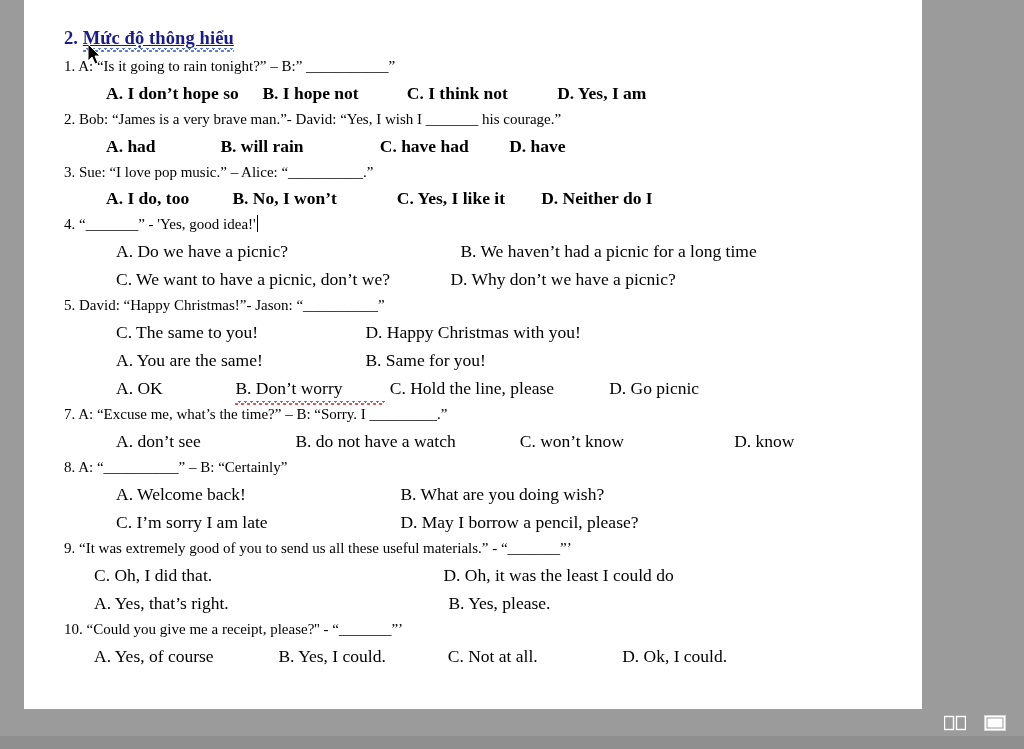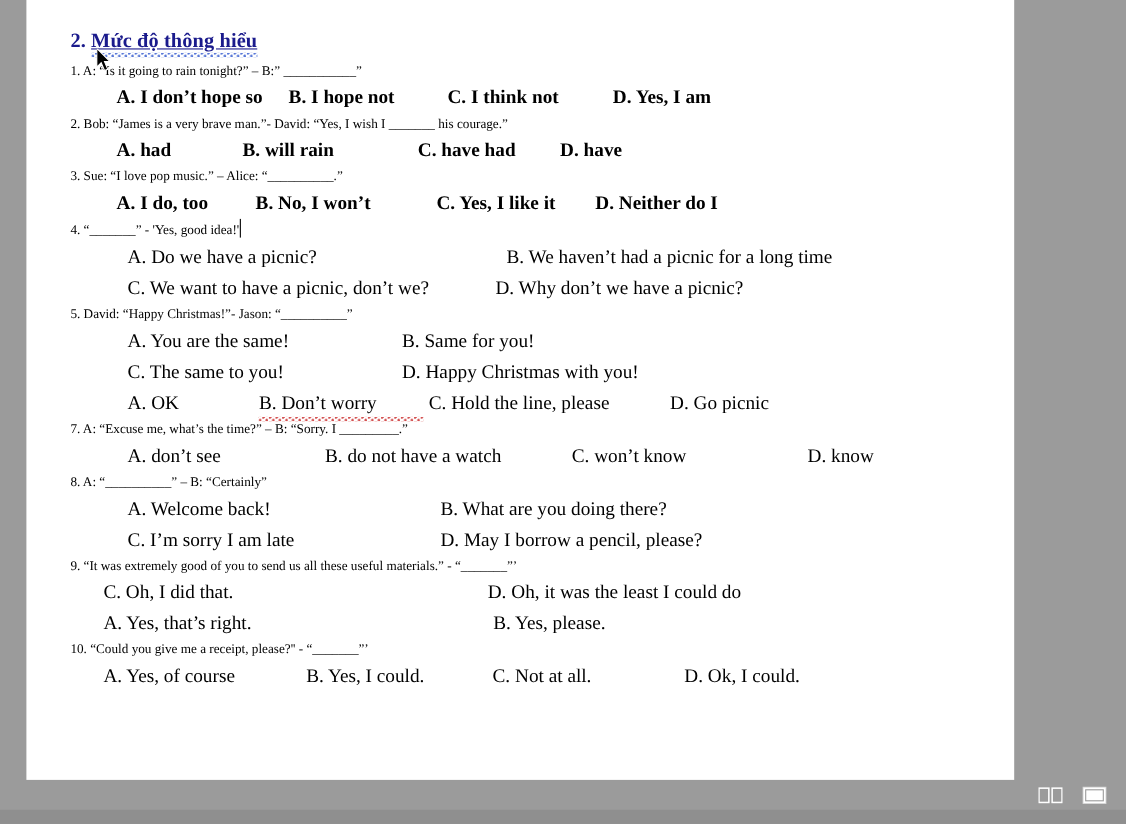--- a/index.html
+++ b/index.html
@@ -58,21 +58,21 @@
     background-size: 6px 4px;
     background-repeat: repeat-x;
     opacity: 0.85;
   }
   .squiggle-blue::after {
     background-image:
       radial-gradient(circle at 1.5px 3px, #3a5fd0 1.1px, transparent 1.3px),
       radial-gradient(circle at 4.5px 0.5px, #3a5fd0 1.1px, transparent 1.3px);
   }
   .q {
-    font-size: 12px;
+    font-size: 15px;
     color: #000;
     margin: 0 0 1px 0;
     line-height: 1.58;
     white-space: nowrap;
   }
   .opts {
     font-size: 17.5px;
     color: #000;
     line-height: 1.55;
     margin: 0 0 1px 0;
@@ -193,47 +193,47 @@
         <span class="opt" style="min-width:340px">A. Do we have a picnic?</span>
         <span class="opt">B. We haven’t had a picnic for a long time</span>
       </p>
       <p class="opts indent2">
         <span class="opt" style="min-width:330px">C. We want to have a picnic, don’t we?</span>
         <span class="opt">D. Why don’t we have a picnic?</span>
       </p>
 
       <p class="q"><span>5. David: “Happy Christmas!”- Jason: “__________”</span></p>
       <p class="opts indent2">
+        <span class="opt" style="min-width:245px">C. The same to you!</span>
+        <span class="opt">D. Happy Christmas with you!</span>
+      </p>
+      <p class="opts indent2">
         <span class="opt" style="min-width:245px">A. You are the same!</span>
         <span class="opt">B. Same for you!</span>
-      </p>
-      <p class="opts indent2">
-        <span class="opt" style="min-width:245px">C. The same to you!</span>
-        <span class="opt">D. Happy Christmas with you!</span>
       </p>
 
       <p class="opts indent2">
         <span class="opt" style="min-width:115px">A. OK</span>
         <span class="opt squiggle" style="min-width:150px">B. Don’t worry</span>
         <span class="opt" style="min-width:215px">C. Hold the line, please</span>
         <span class="opt">D. Go picnic</span>
       </p>
 
       <p class="q"><span>7. A: “Excuse me, what’s the time?” – B: “Sorry. I _________.”</span></p>
       <p class="opts indent2">
         <span class="opt" style="min-width:175px">A. don’t see</span>
         <span class="opt" style="min-width:220px">B. do not have a watch</span>
         <span class="opt" style="min-width:210px">C. won’t know</span>
         <span class="opt">D. know</span>
       </p>
 
       <p class="q"><span>8. A: “__________” – B: “Certainly”</span></p>
       <p class="opts indent2">
         <span class="opt" style="min-width:280px">A. Welcome back!</span>
-        <span class="opt">B. What are you doing there?</span>
+        <span class="opt">B. What are you doing wish?</span>
       </p>
       <p class="opts indent2">
         <span class="opt" style="min-width:280px">C. I’m sorry I am late</span>
         <span class="opt">D. May I borrow a pencil, please?</span>
       </p>
 
       <p class="q"><span>9. “It was extremely good of you to send us all these useful materials.” -  “_______”’</span></p>
       <p class="opts indent3">
         <span class="opt" style="min-width:345px">C.  Oh, I did that.</span>
         <span class="opt">D. Oh, it was the least I could do</span>

